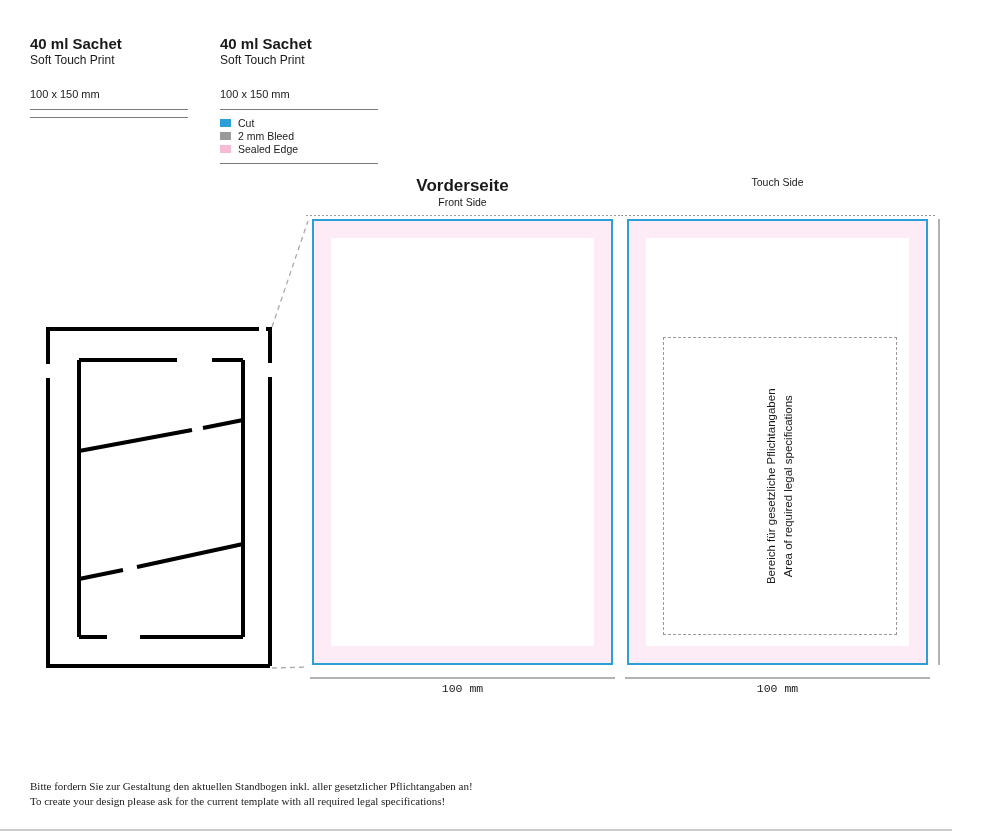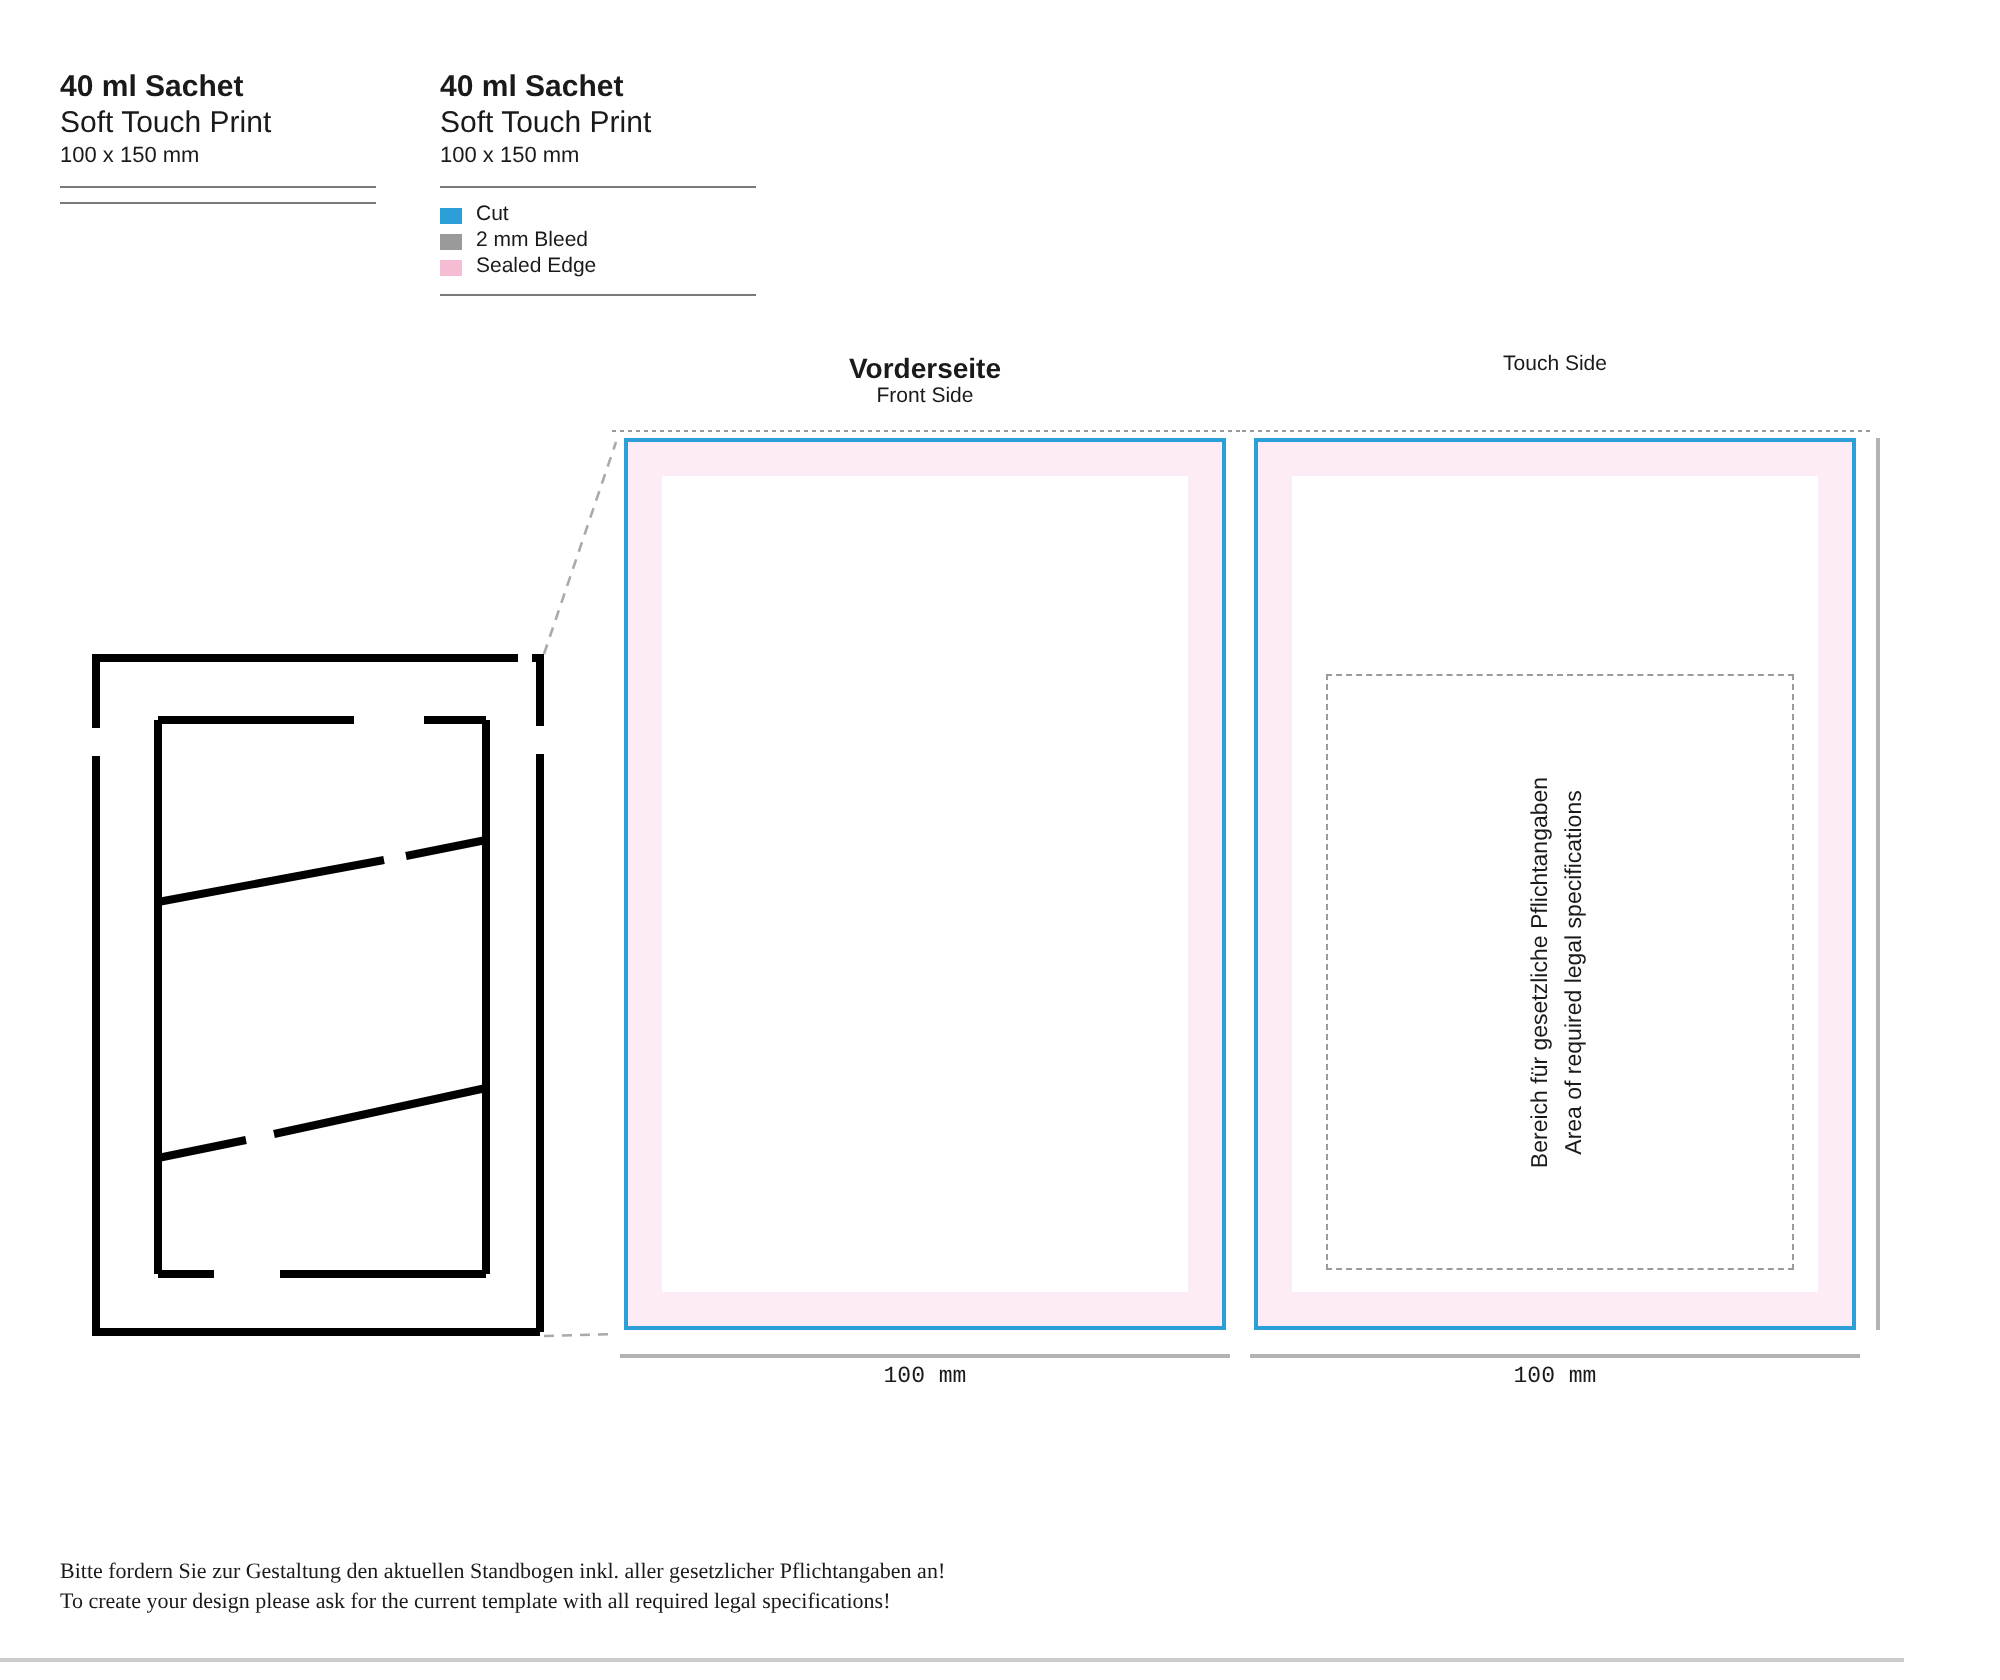--- a/index.html
+++ b/index.html
@@ -6,35 +6,35 @@
   .canvas {
     position:relative; width:952px; height:840px; background:#ffffff;
     font-family:"Liberation Sans", sans-serif; color:#1a1a1a; overflow:hidden;
   }
 
   
   .spec-block { position:absolute; top:36px; width:158px; }
   .spec-block.b1 { left:30px; }
   .spec-block.b2 { left:220px; }
   .spec-title { font-size:15px; font-weight:bold; line-height:1.1; }
-  .spec-sub   { font-size:15px; line-height:1.25; }
-  .spec-size  { font-size:11px; margin-top:1px; }
+  .spec-sub   { font-size:12px; line-height:1.25; }
+  .spec-size  { font-size:11px; margin-top:20px; }
   .rule { border:0; border-top:1px solid #7a7a7a; margin:9px 0 7px 0; }
   .rule.bottom { margin:7px 0 0 0; }
   .legend-row { display:flex; align-items:center; font-size:10.5px; line-height:13px; }
   .swatch { width:11px; height:8px; margin-right:7px; flex:0 0 auto; }
   .swatch.blue { background:#2d9fd8; }
   .swatch.gray { background:#9a9a9a; }
   .swatch.pink { background:#f6bcd4; }
 
   
   .panel-header { position:absolute; top:176px; width:301px; text-align:center; }
   .panel-header.front { left:312px; }
   .panel-header.back  { left:627px; }
-  .panel-header .t { font-size:14px; font-weight:bold; line-height:1.15; }
+  .panel-header .t { font-size:17px; font-weight:bold; line-height:1.15; }
   .panel-header .s { font-size:10.5px; line-height:1.2; }
 
   
   .bleed-line { position:absolute; top:215px; width:314px; height:1px;
     background:repeating-linear-gradient(to right,#999 0,#999 2px,transparent 2px,transparent 4px); }
   .bleed-line.front { left:306px; }
   .bleed-line.back  { left:621px; }
 
   
   .panel { position:absolute; top:219px; width:301px; height:446px;

